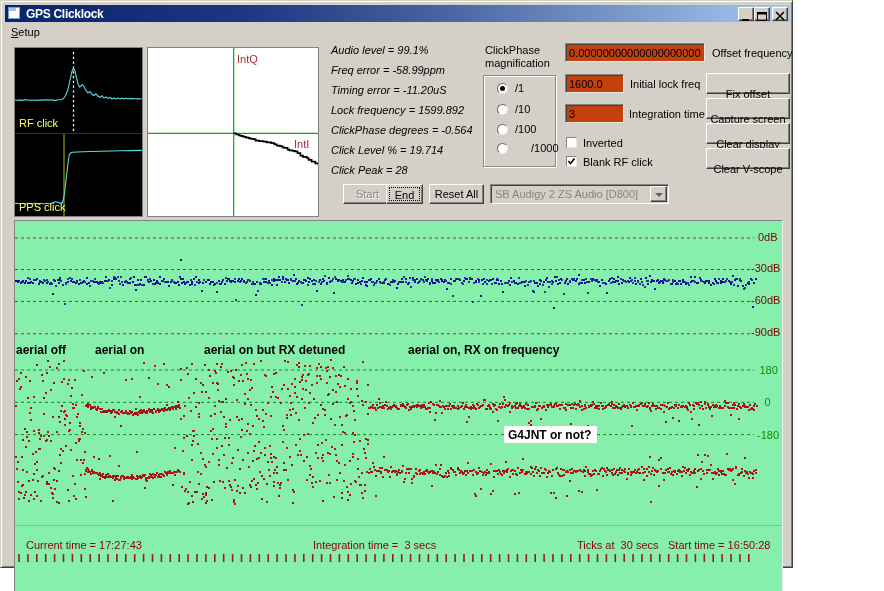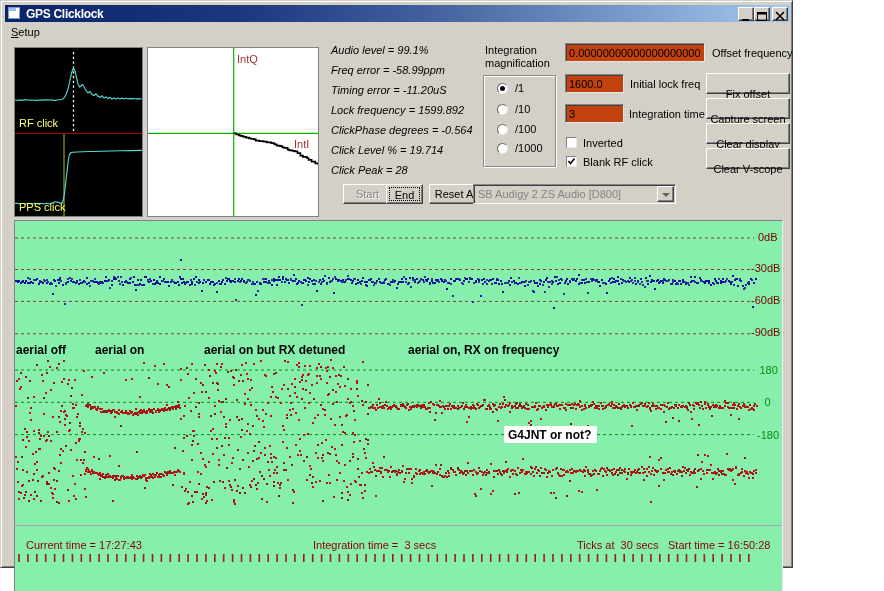--- a/index.html
+++ b/index.html
@@ -23,21 +23,21 @@
 #vslabel { position:absolute; left:484px; top:43px; width:90px; font-size:11px; line-height:13px; color:#000; }
 #group { position:absolute; left:482px; top:74px; width:73px; height:92px; border:1px solid #8a8a8a; box-shadow:1px 1px 0 #fff, inset 1px 1px 0 #fff; }
 .radio { position:absolute; left:496px; width:11px; height:11px; background:#fff; border:1px solid; border-color:#6a6a6a #e8e8e8 #e8e8e8 #6a6a6a; border-radius:50%; }
 .radio .dot { position:absolute; left:2px; top:2px; width:5px; height:5px; background:#000; border-radius:50%; }
 .rlabel { position:absolute; left:514px; font-size:11px; }
 .field { position:absolute; background:#c2410c; border:1px solid; border-color:#848484 #e8e8e8 #e8e8e8 #848484; box-shadow: inset 1px 1px 0 #404040; font-size:11px; line-height:14px; padding:2px 0 0 3px; color:#000; white-space:nowrap; overflow:hidden; }
 .lbl { position:absolute; font-size:11px; color:#000; white-space:nowrap; }
 .cb { position:absolute; left:565px; width:11px; height:11px; background:#fff; border:1px solid; border-color:#848484 #e8e8e8 #e8e8e8 #848484; }
 .btn { position:absolute; background:#d4d0c8; border:1px solid; border-color:#fff #404040 #404040 #fff; box-shadow: inset -1px -1px 0 #808080; font-size:11px; color:#000; text-align:center; white-space:nowrap; }
 .btn-r { left:705px; width:84px; height:21px; padding-top:14px; }
-#combo { position:absolute; left:472px; top:183px; width:203px; height:20px; background:#d4d0c8; border:1px solid; border-color:#848484 #fff #fff #848484; box-shadow: inset 1px 1px 0 #404040; }
+#combo { position:absolute; left:489px; top:183px; width:179px; height:20px; background:#d4d0c8; border:1px solid; border-color:#848484 #fff #fff #848484; box-shadow: inset 1px 1px 0 #404040; }
 #combo .txt { position:absolute; left:4px; top:3px; font-size:11px; color:#848484; white-space:nowrap; }
 #combo .arrowbtn { position:absolute; right:1px; top:1px; width:17px; height:16px; background:#d4d0c8; border:1px solid; border-color:#fff #404040 #404040 #fff; box-shadow: inset -1px -1px 0 #808080; }
 #combo .arrow { position:absolute; left:4px; top:6px; width:0; height:0; border-left:4px solid transparent; border-right:4px solid transparent; border-top:4px solid #606060; }
 #chart { position:absolute; left:13px; top:219px; width:769px; height:382px; background:#86efac; border:1px solid; border-color:#828282 #f0f0f0 #f0f0f0 #828282; }
 </style>
 </head>
 <body>
 <div id="win">
   <div id="title">
     <div id="icon">
@@ -83,32 +83,32 @@
   </div>
 
   <div id="stats">Audio level = 99.1%
 Freq error = -58.99ppm
 Timing error = -11.20uS
 Lock frequency = 1599.892
 ClickPhase degrees = -0.564
 Click Level % = 19.714
 Click Peak = 28</div>
 
-  <div id="vslabel">Integration magnification</div>
+  <div id="vslabel">ClickPhase magnification</div>
   <div id="group"></div>
   <div class="radio" style="top:82px;">
       <div class="dot"></div>
     </div>
   <div class="rlabel" style="top:81px;">/1</div>
   <div class="radio" style="top:103px;"></div>
   <div class="rlabel" style="top:102px;">/10</div>
   <div class="radio" style="top:123px;"></div>
   <div class="rlabel" style="top:122px;">/100</div>
   <div class="radio" style="top:142px;"></div>
-  <div class="rlabel" style="top:141px;">/1000</div>
+  <div class="rlabel" style="top:141px;margin-left:16px;">/1000</div>
 
   <div class="field" style="left:564px; top:42px; width:140px; height:19px;">0.00000000000000000000</div>
   <div class="lbl" style="left:711px; top:46px;">Offset frequency</div>
   <div class="field" style="left:564px; top:73px; width:59px; height:19px;">1600.0</div>
   <div class="lbl" style="left:629px; top:77px;">Initial lock freq</div>
   <div class="field" style="left:564px; top:103px; width:59px; height:19px;">3</div>
   <div class="lbl" style="left:628px; top:107px;">Integration time</div>
 
   <div class="cb" style="top:136px;"></div>
   <div class="lbl" style="left:582px; top:136px;">Inverted</div>

